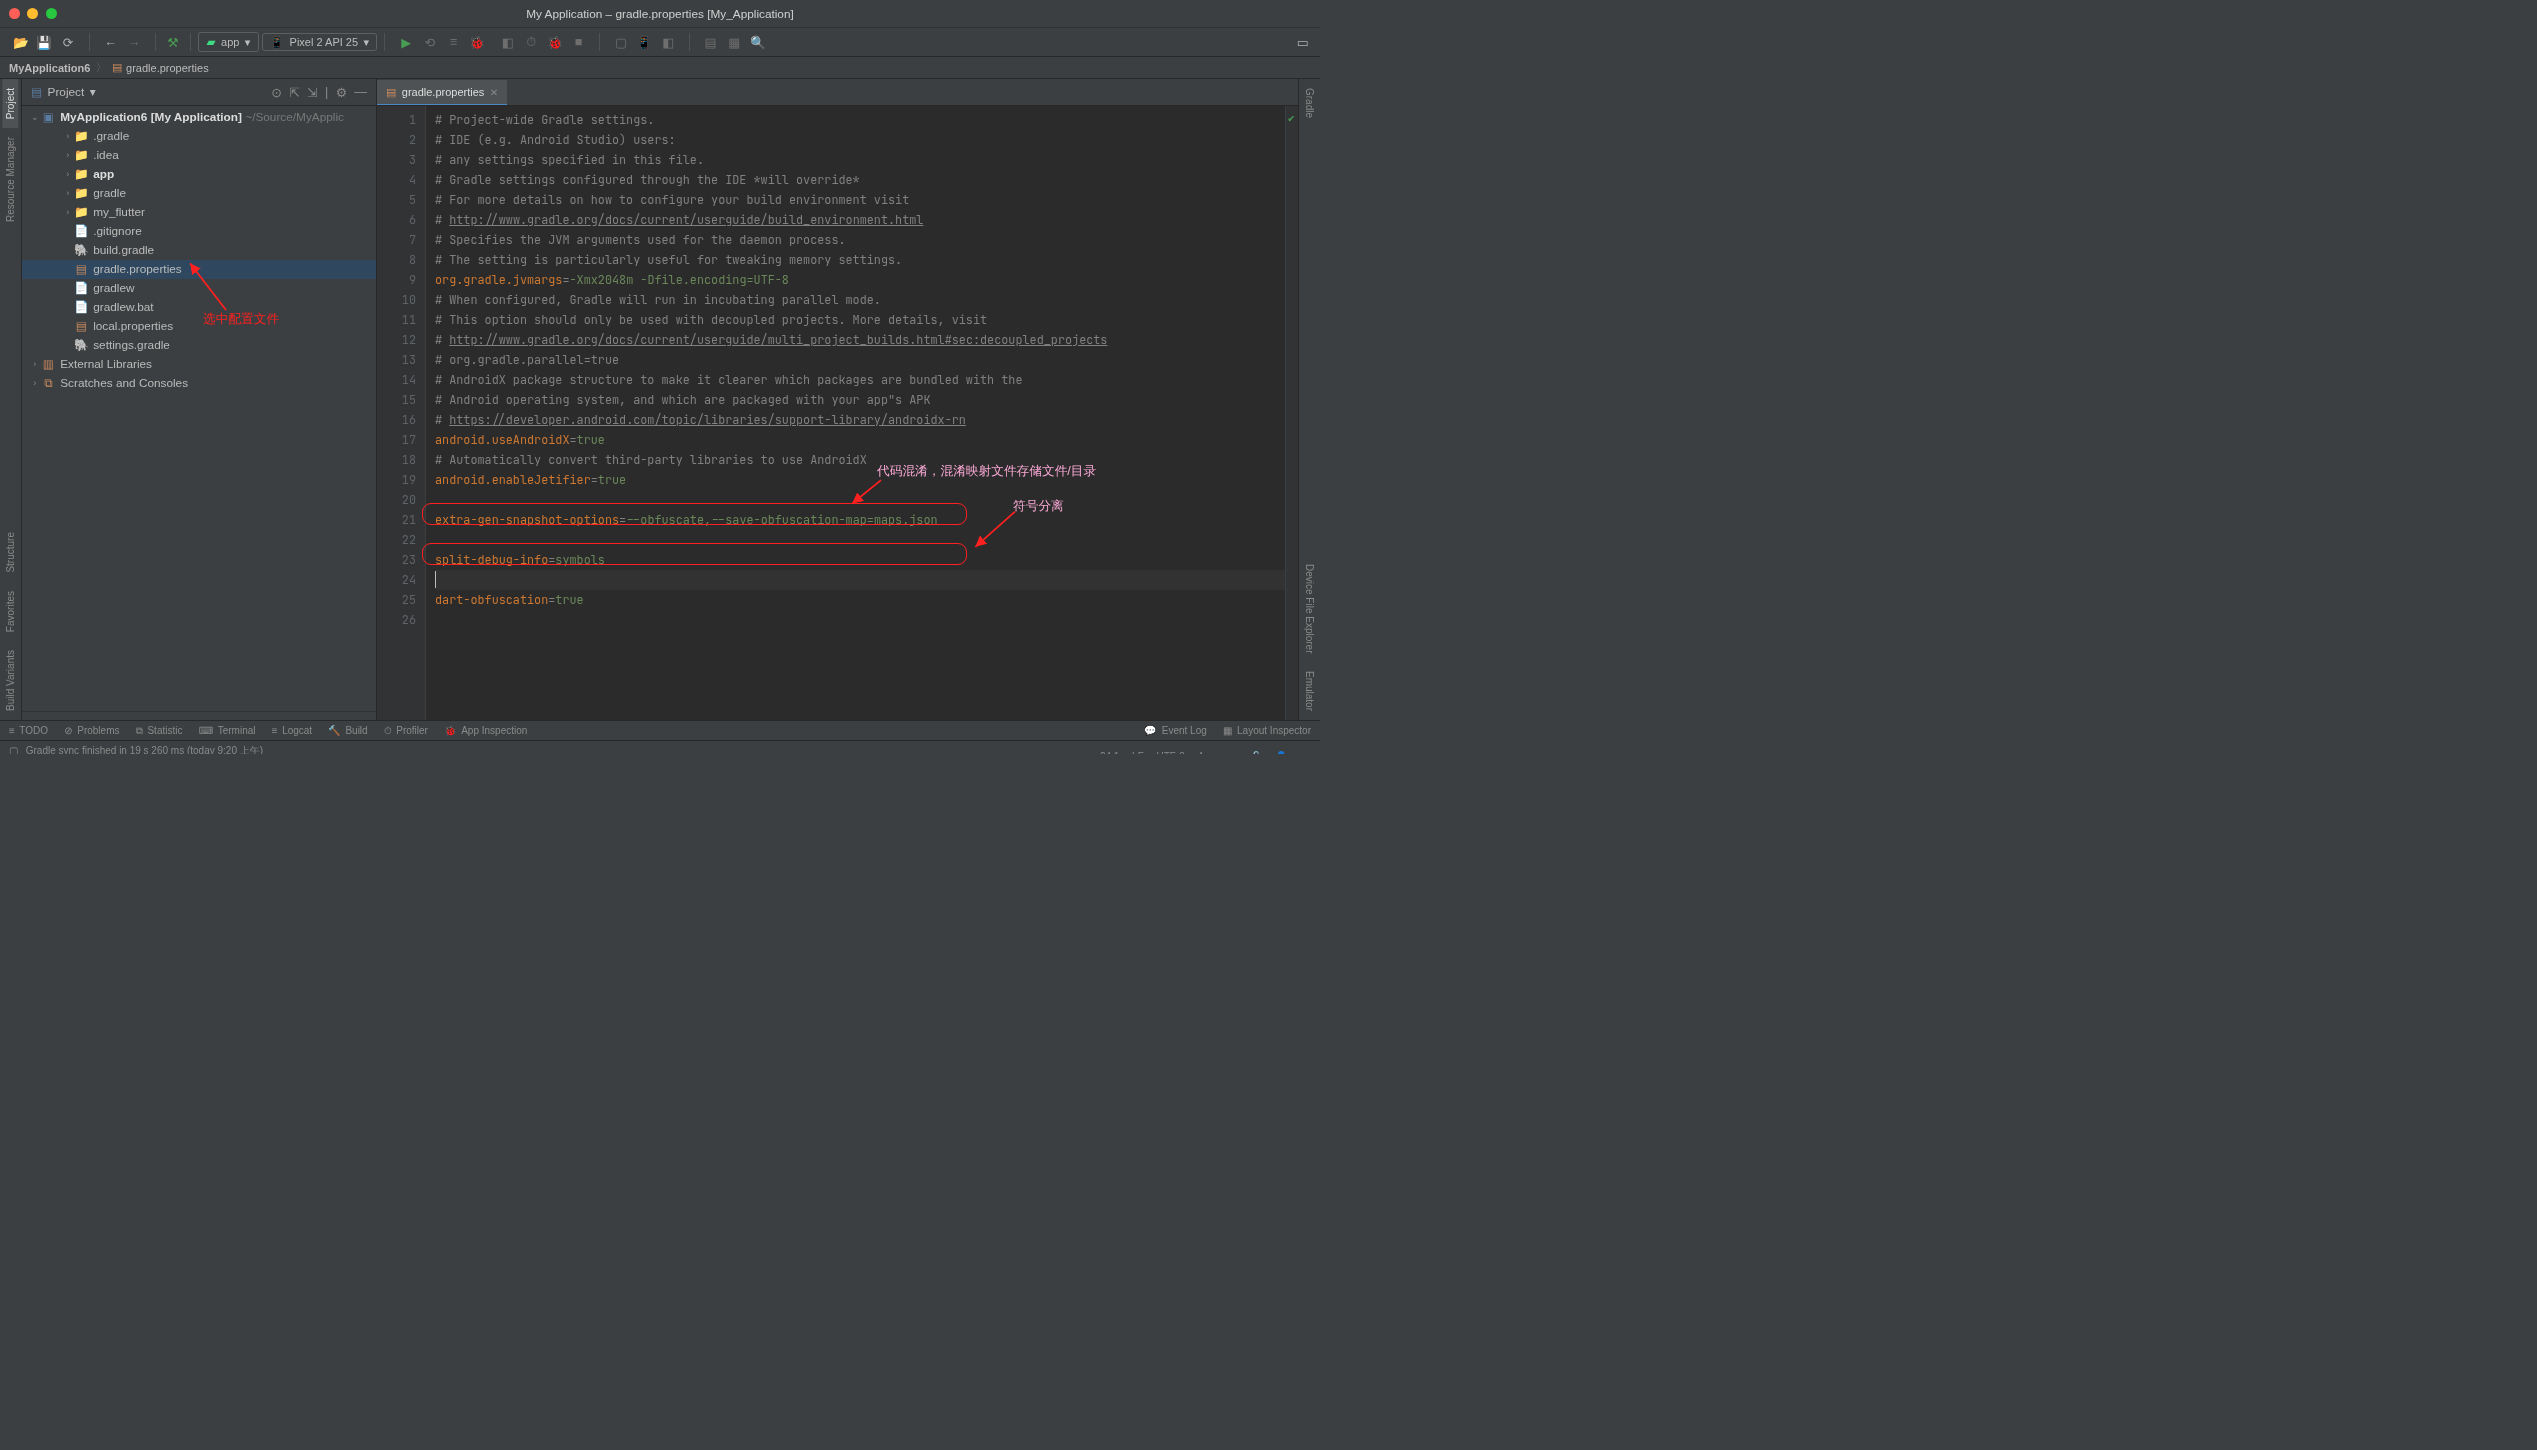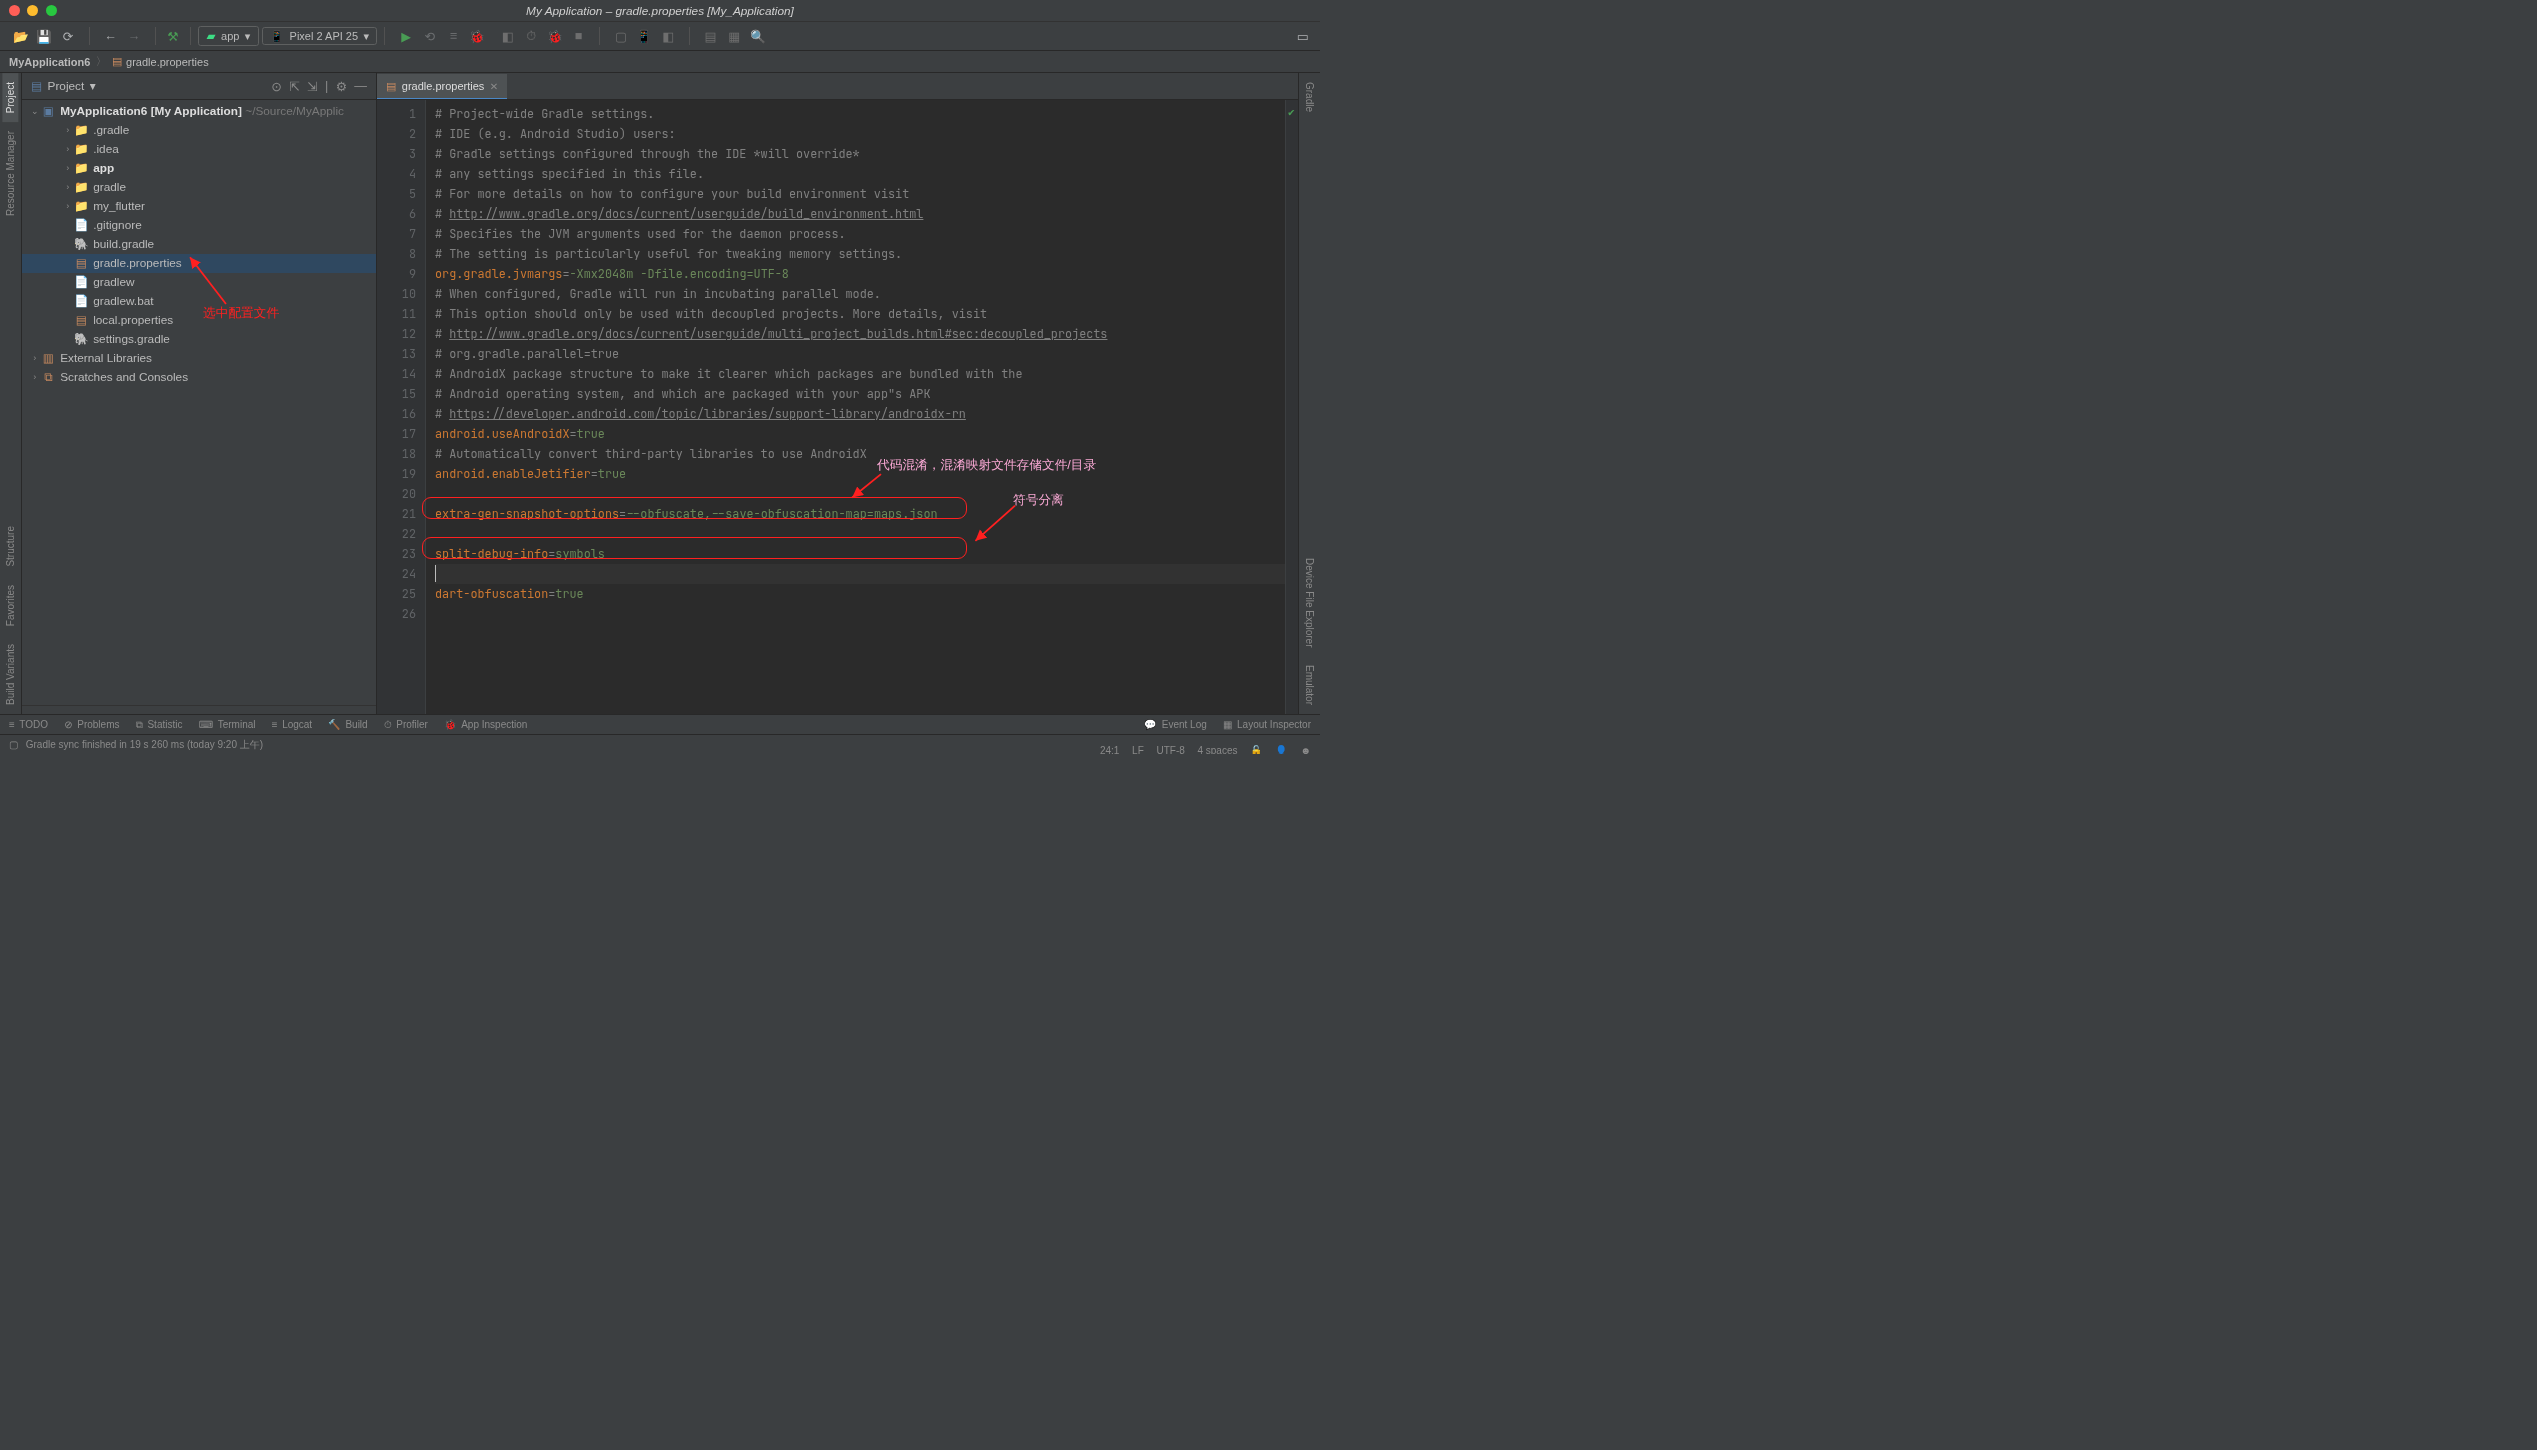--- a/index.html
+++ b/index.html
@@ -8,27 +8,26 @@
   font-size: 11.8px;
   background: #3c3f41;
   color: #bbbbbb;
   overflow: hidden;
   width: 1320px;
   height: 754px;
 }
 
 
 .title-bar {
-  height: 22px;
+  height: 28px;
   background: #3c3f41;
   display: flex;
   align-items: center;
   position: relative;
   border-bottom: 0.9px solid #323232;
-  font-style: italic;
 }
 .traffic-lights {
   display: flex;
   gap: 7.3px;
   padding-left: 9px;
 }
 .traffic-light {
   width: 11px; height: 11px;
   border-radius: 50%;
 }
@@ -583,22 +582,22 @@
           <div>21</div>
           <div>22</div>
           <div>23</div>
           <div>24</div>
           <div>25</div>
           <div>26</div>
         </div>
       <div class="code" id="code-area">
           <div class="code-line"><span class="c-comment"># Project-wide Gradle settings.</span></div>
           <div class="code-line"><span class="c-comment"># IDE (e.g. Android Studio) users:</span></div>
+          <div class="code-line"><span class="c-comment"># any settings specified in this file.</span></div>
           <div class="code-line"><span class="c-comment"># Gradle settings configured through the IDE *will override*</span></div>
-          <div class="code-line"><span class="c-comment"># any settings specified in this file.</span></div>
           <div class="code-line"><span class="c-comment"># For more details on how to configure your build environment visit</span></div>
           <div class="code-line"><span class="c-comment"># </span><span class="c-link">http://www.gradle.org/docs/current/userguide/build_environment.html</span></div>
           <div class="code-line"><span class="c-comment"># Specifies the JVM arguments used for the daemon process.</span></div>
           <div class="code-line"><span class="c-comment"># The setting is particularly useful for tweaking memory settings.</span></div>
           <div class="code-line"><span class="c-key">org.gradle.jvmargs</span><span class="c-comment">=</span><span class="c-val">-Xmx2048m -Dfile.encoding=UTF-8</span></div>
           <div class="code-line"><span class="c-comment"># When configured, Gradle will run in incubating parallel mode.</span></div>
           <div class="code-line"><span class="c-comment"># This option should only be used with decoupled projects. More details, visit</span></div>
           <div class="code-line"><span class="c-comment"># </span><span class="c-link">http://www.gradle.org/docs/current/userguide/multi_project_builds.html#sec:decoupled_projects</span></div>
           <div class="code-line"><span class="c-comment"># org.gradle.parallel=true</span></div>
           <div class="code-line"><span class="c-comment"># AndroidX package structure to make it clearer which packages are bundled with the</span></div>

